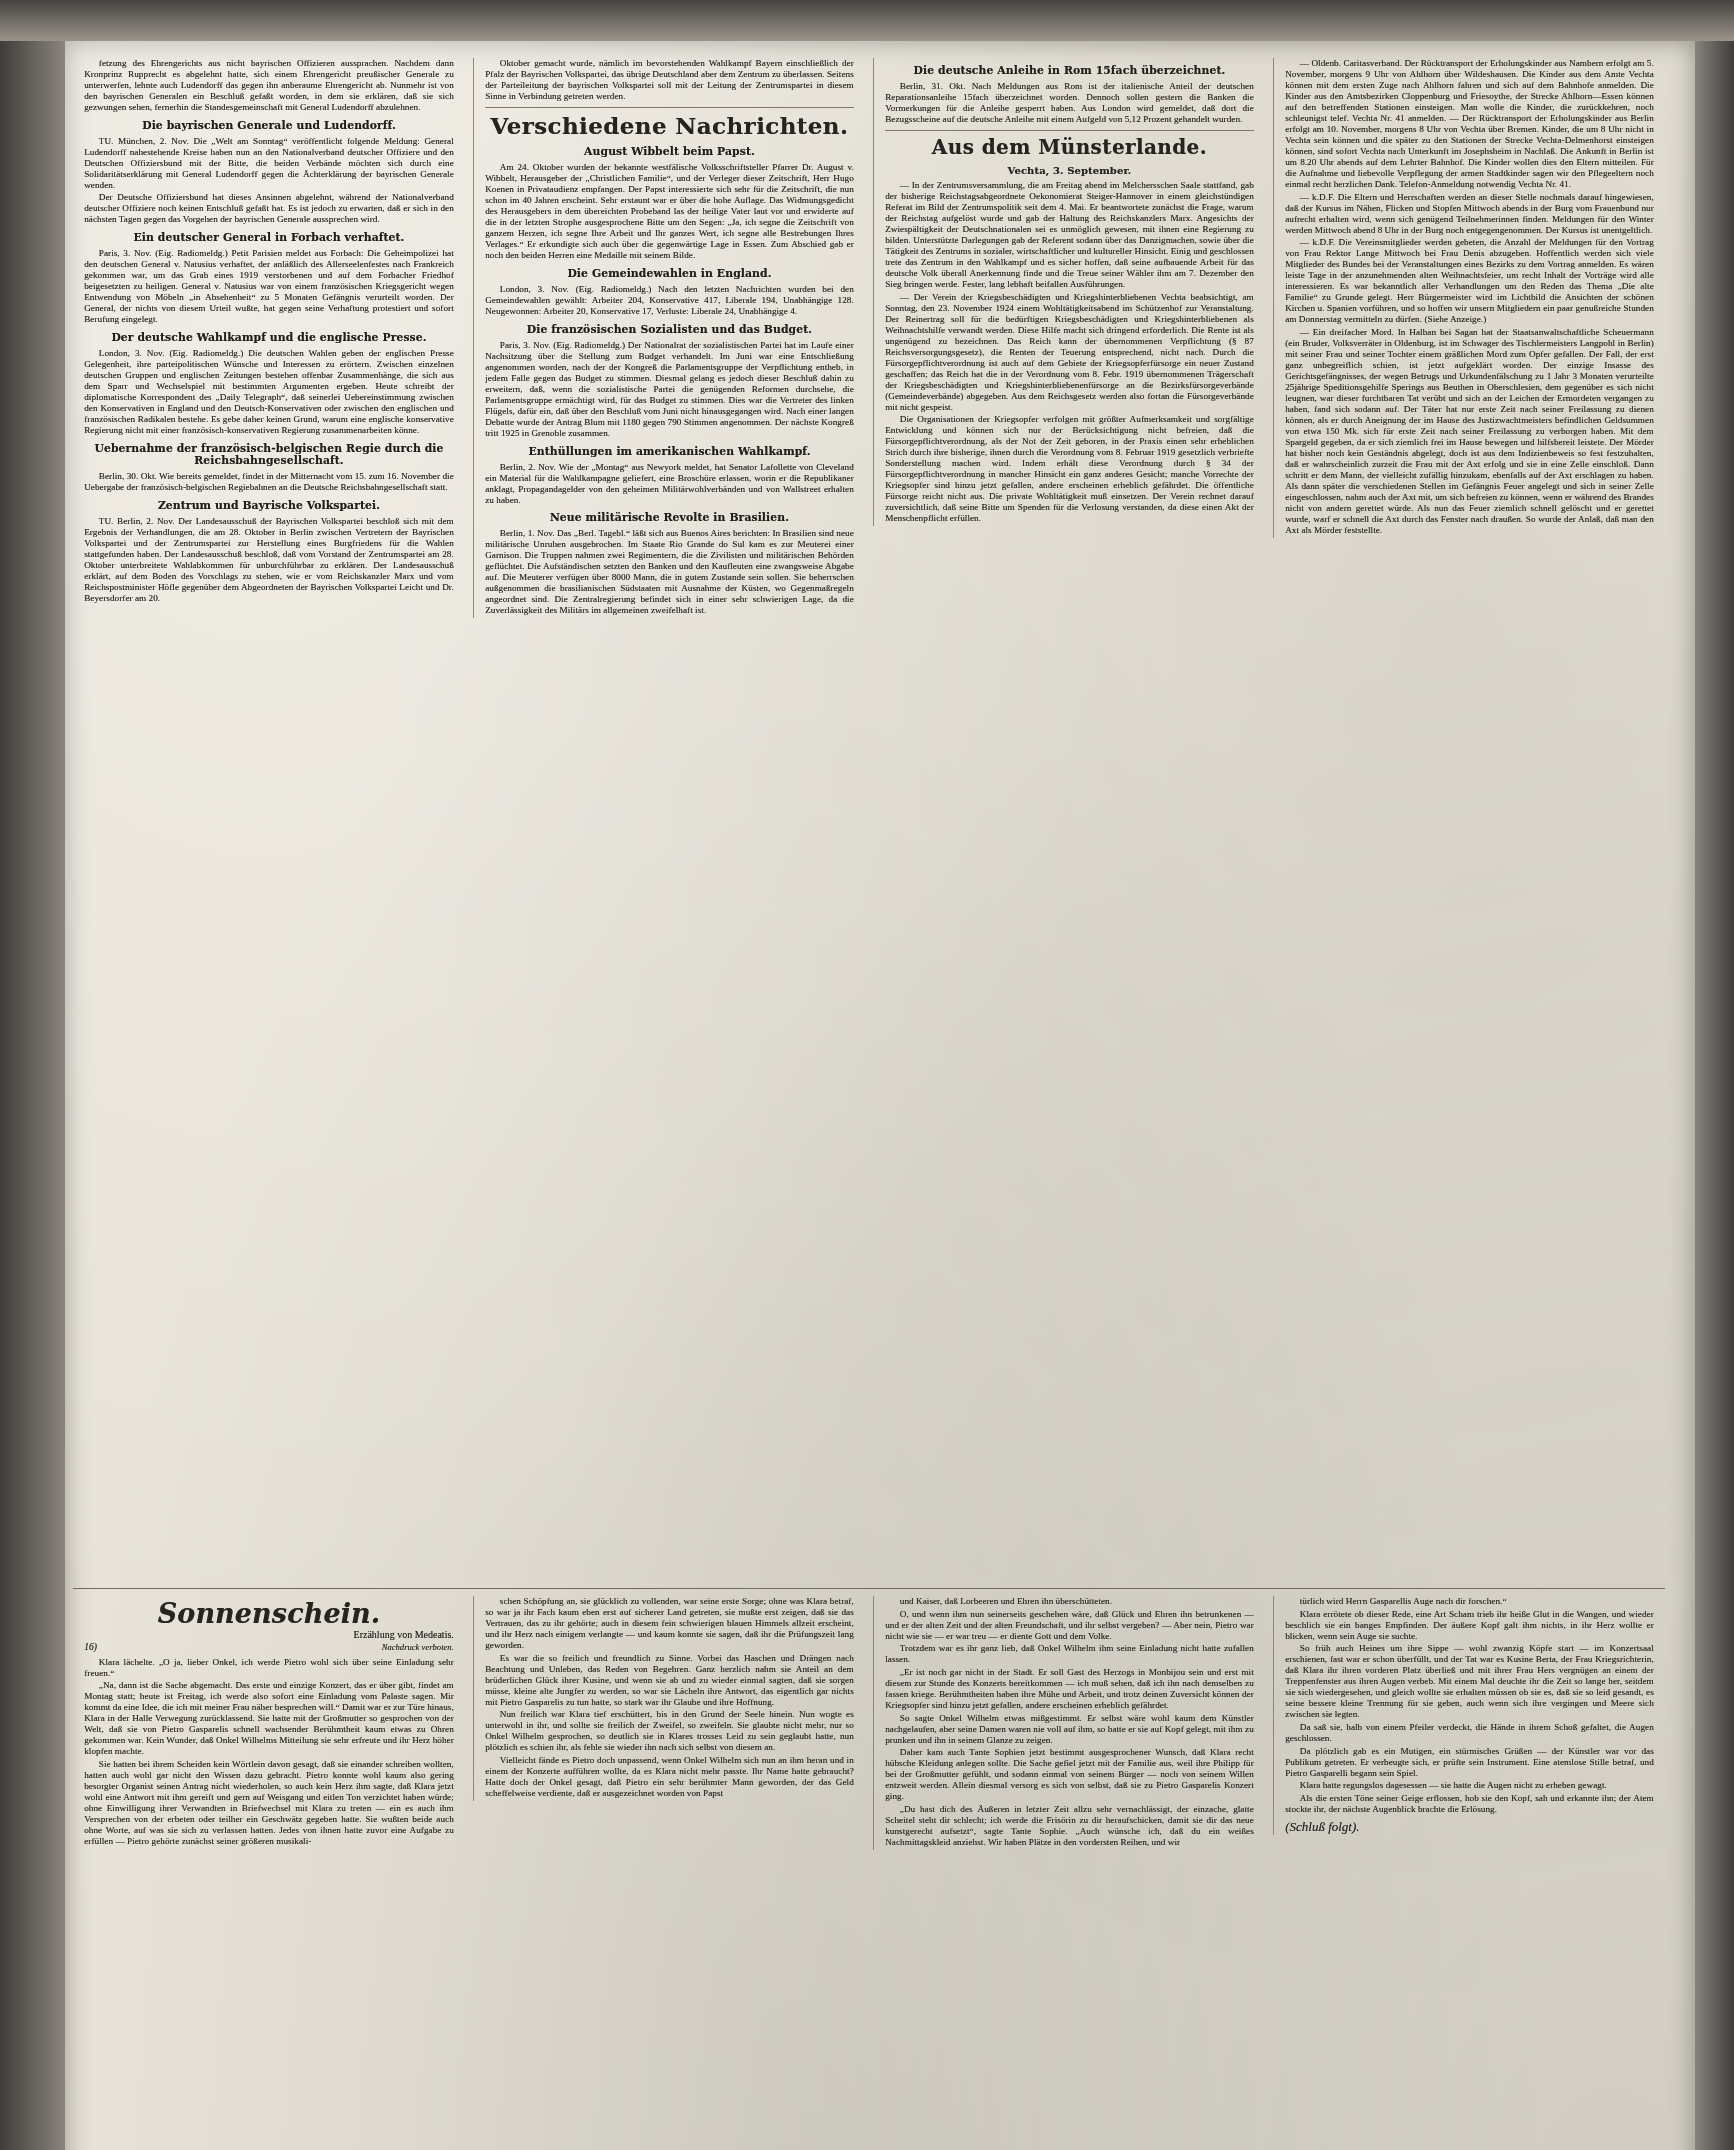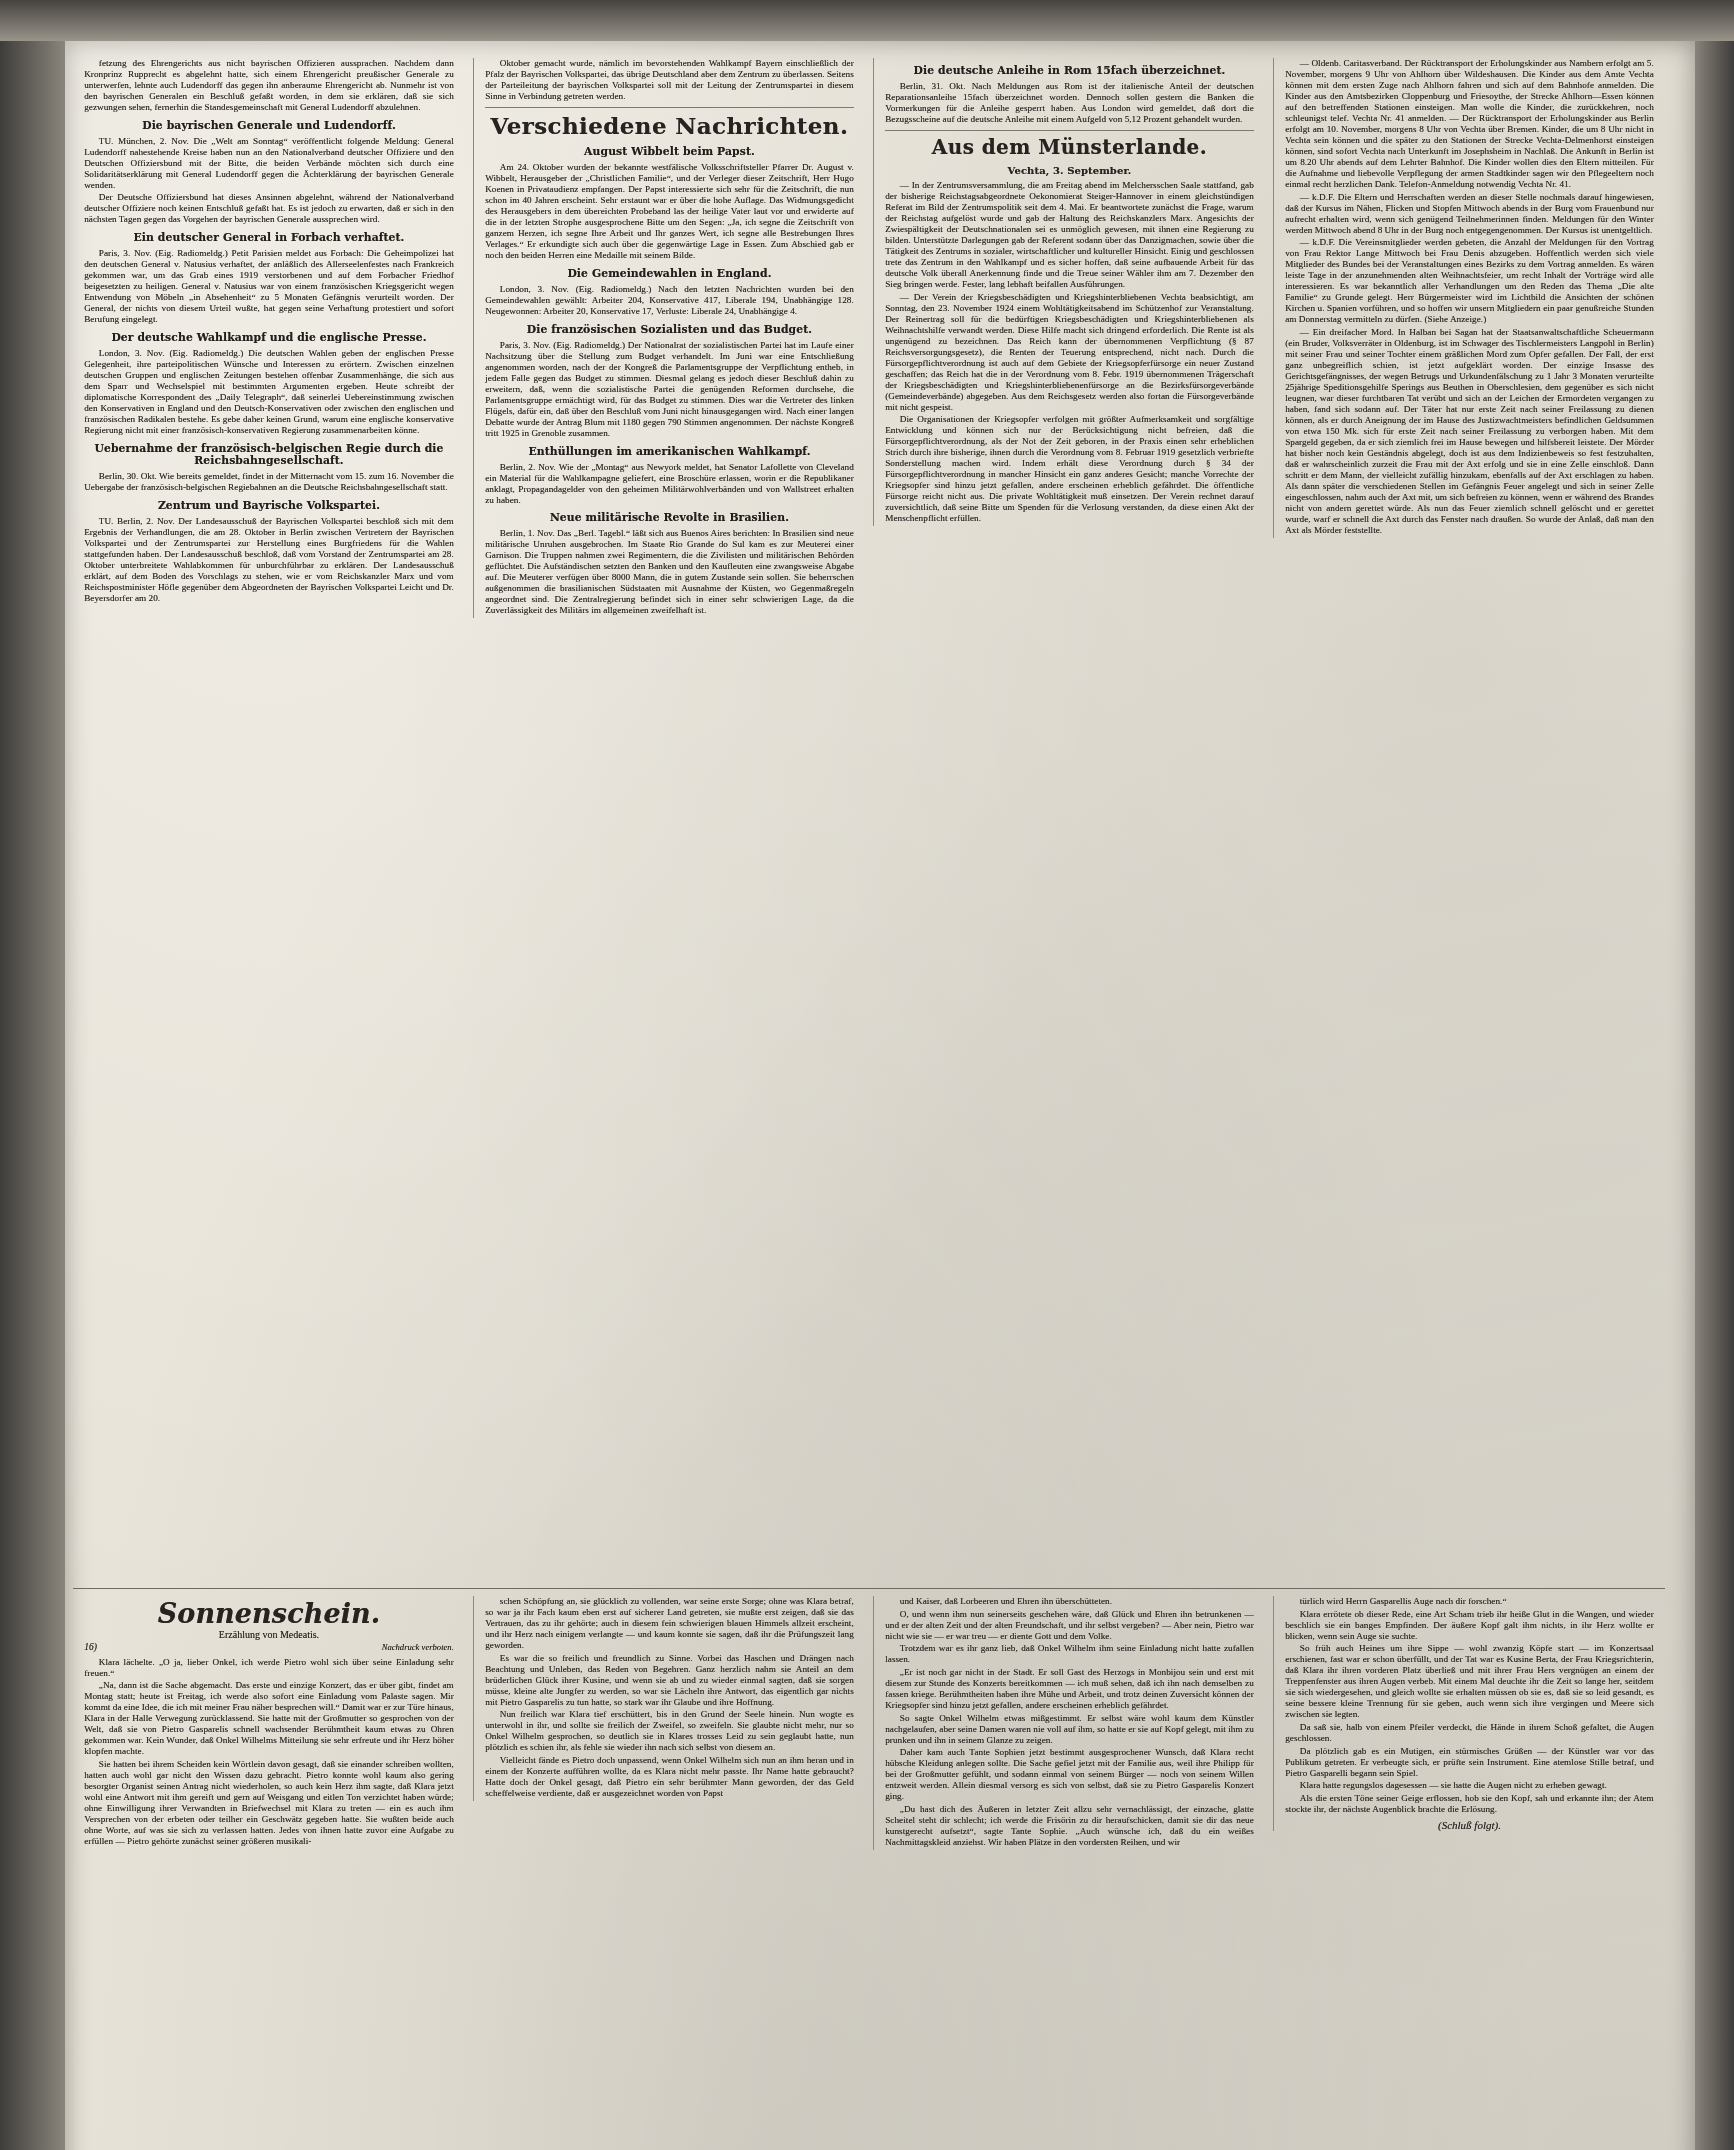--- a/index.html
+++ b/index.html
@@ -129,34 +129,34 @@
   .feu-title {
     text-align: center;
     font-size: 27px;
     line-height: 30px;
     font-weight: bold;
     font-family: "DejaVu Serif", serif;
     margin: 2.6px 0 0.9px 0;
     font-style: italic;
   }
   .feu-sub {
-    text-align: center;
+    text-align: right;
     font-size: 10px;
     margin: 0 0 1.7px 0;
   }
   .feu-meta {
     display: flex;
     justify-content: space-between;
     font-size: 9px;
     margin: 0.9px 0 4.3px 0;
     font-style: italic;
   }
   .endnote {
-    text-align: center;
-    font-size: 11px;
+    text-align: left;
+    font-size: 13px;
     font-style: italic;
     margin-top: 4.3px;
   }
   .tiny { font-size: 8.6px; line-height: 10.3px; }
   .pnum { font-size: 9.5px; }
   
   .content, .feuilleton {
     text-shadow: 0 0 0.5px rgba(40,35,30,0.55);
   }
 </style>

